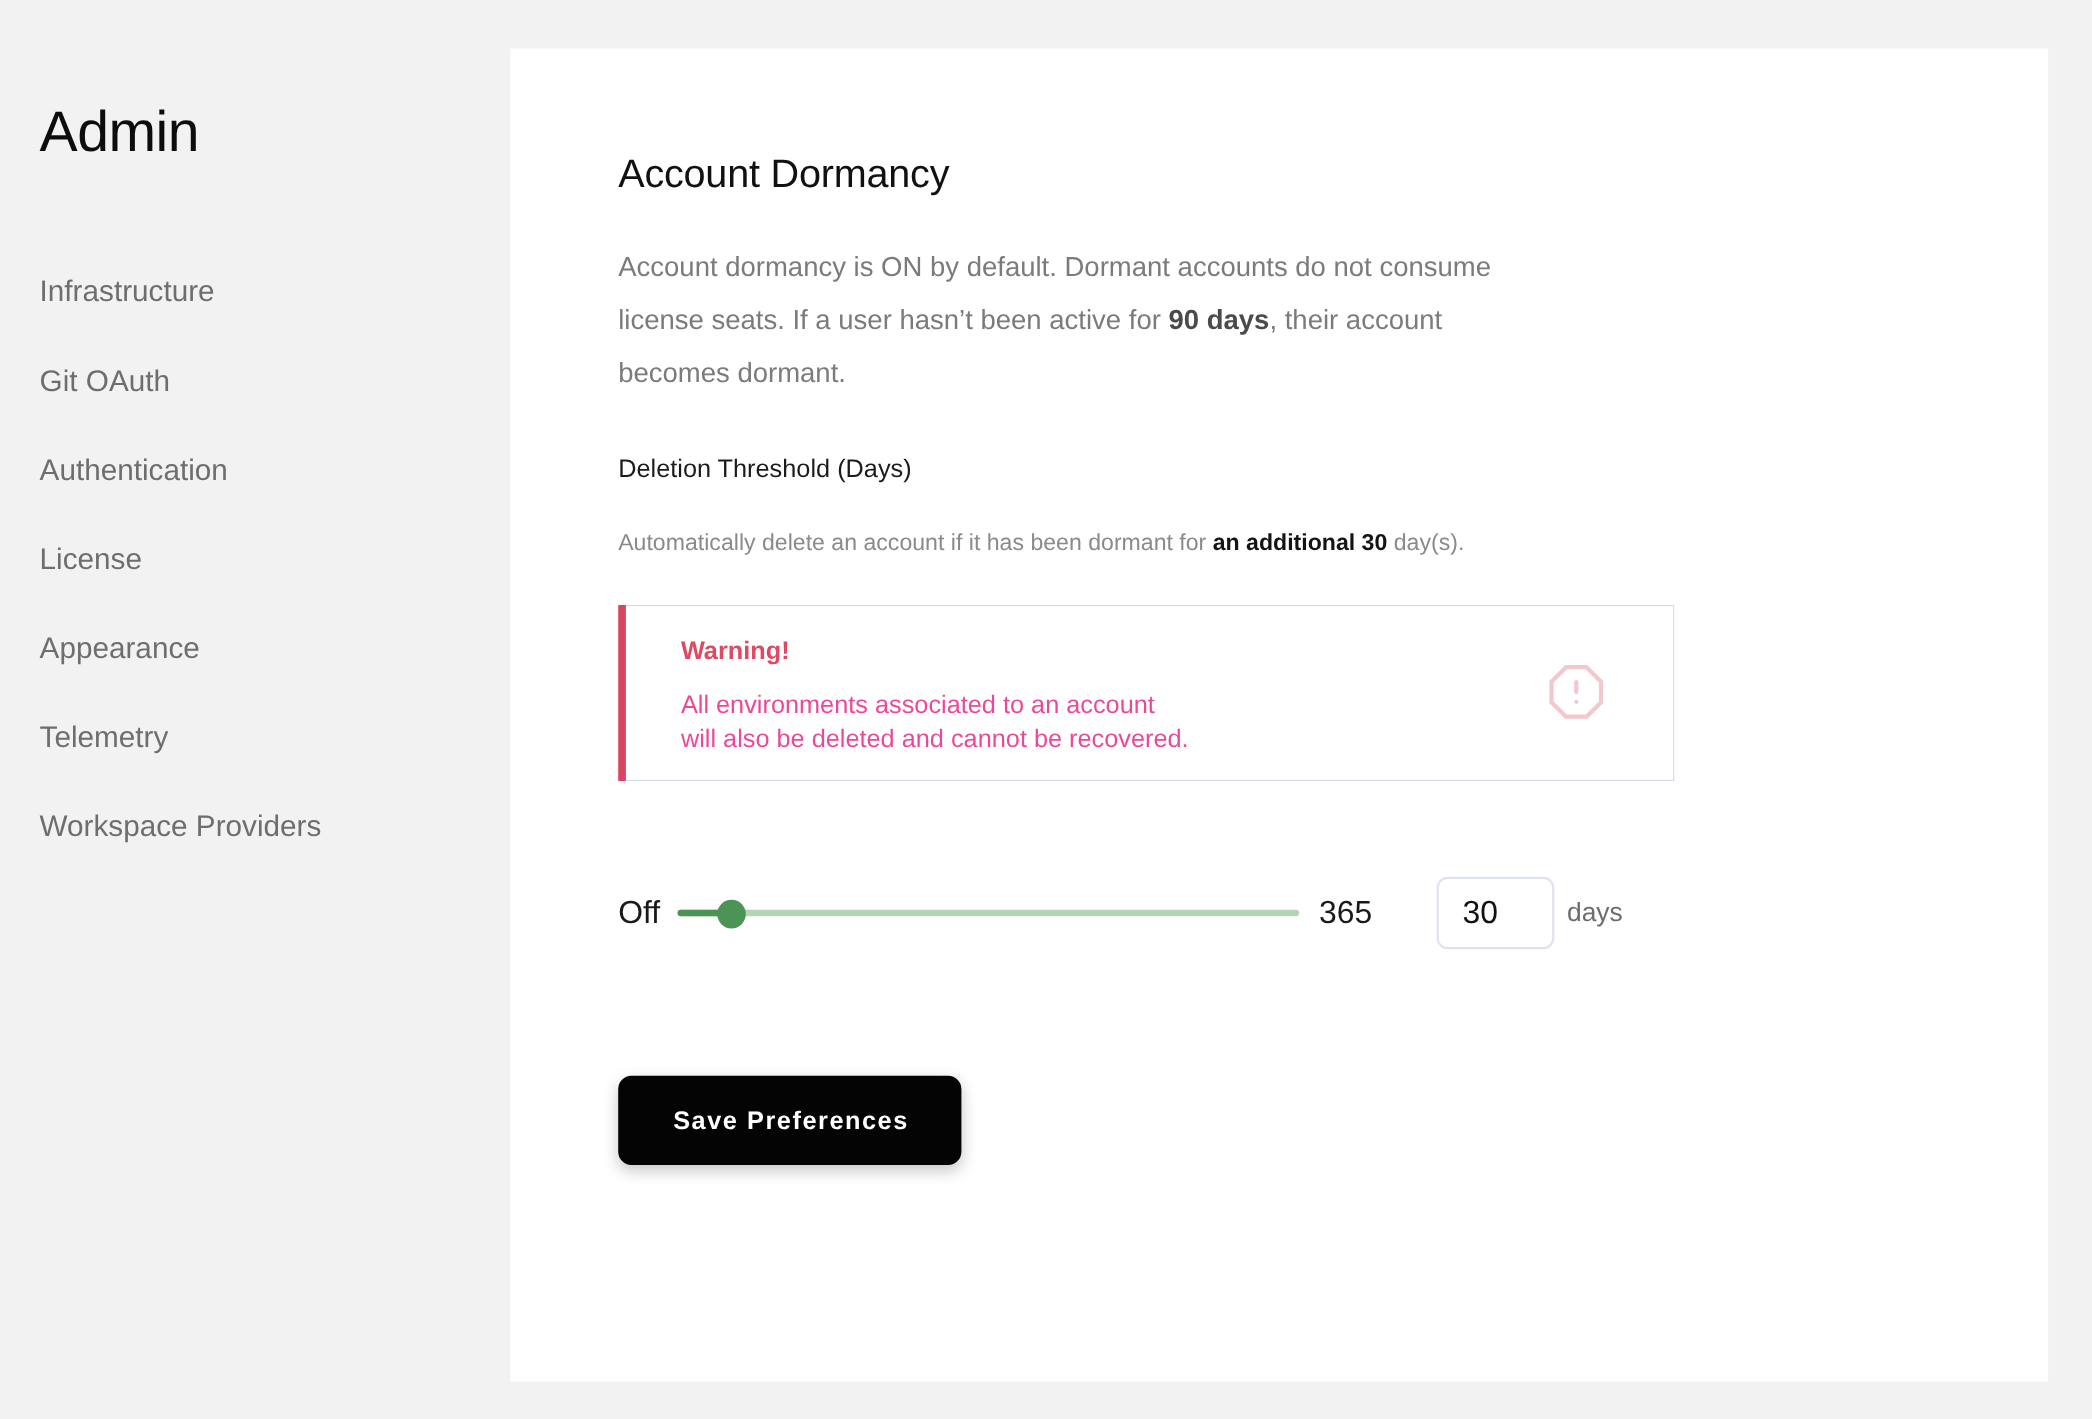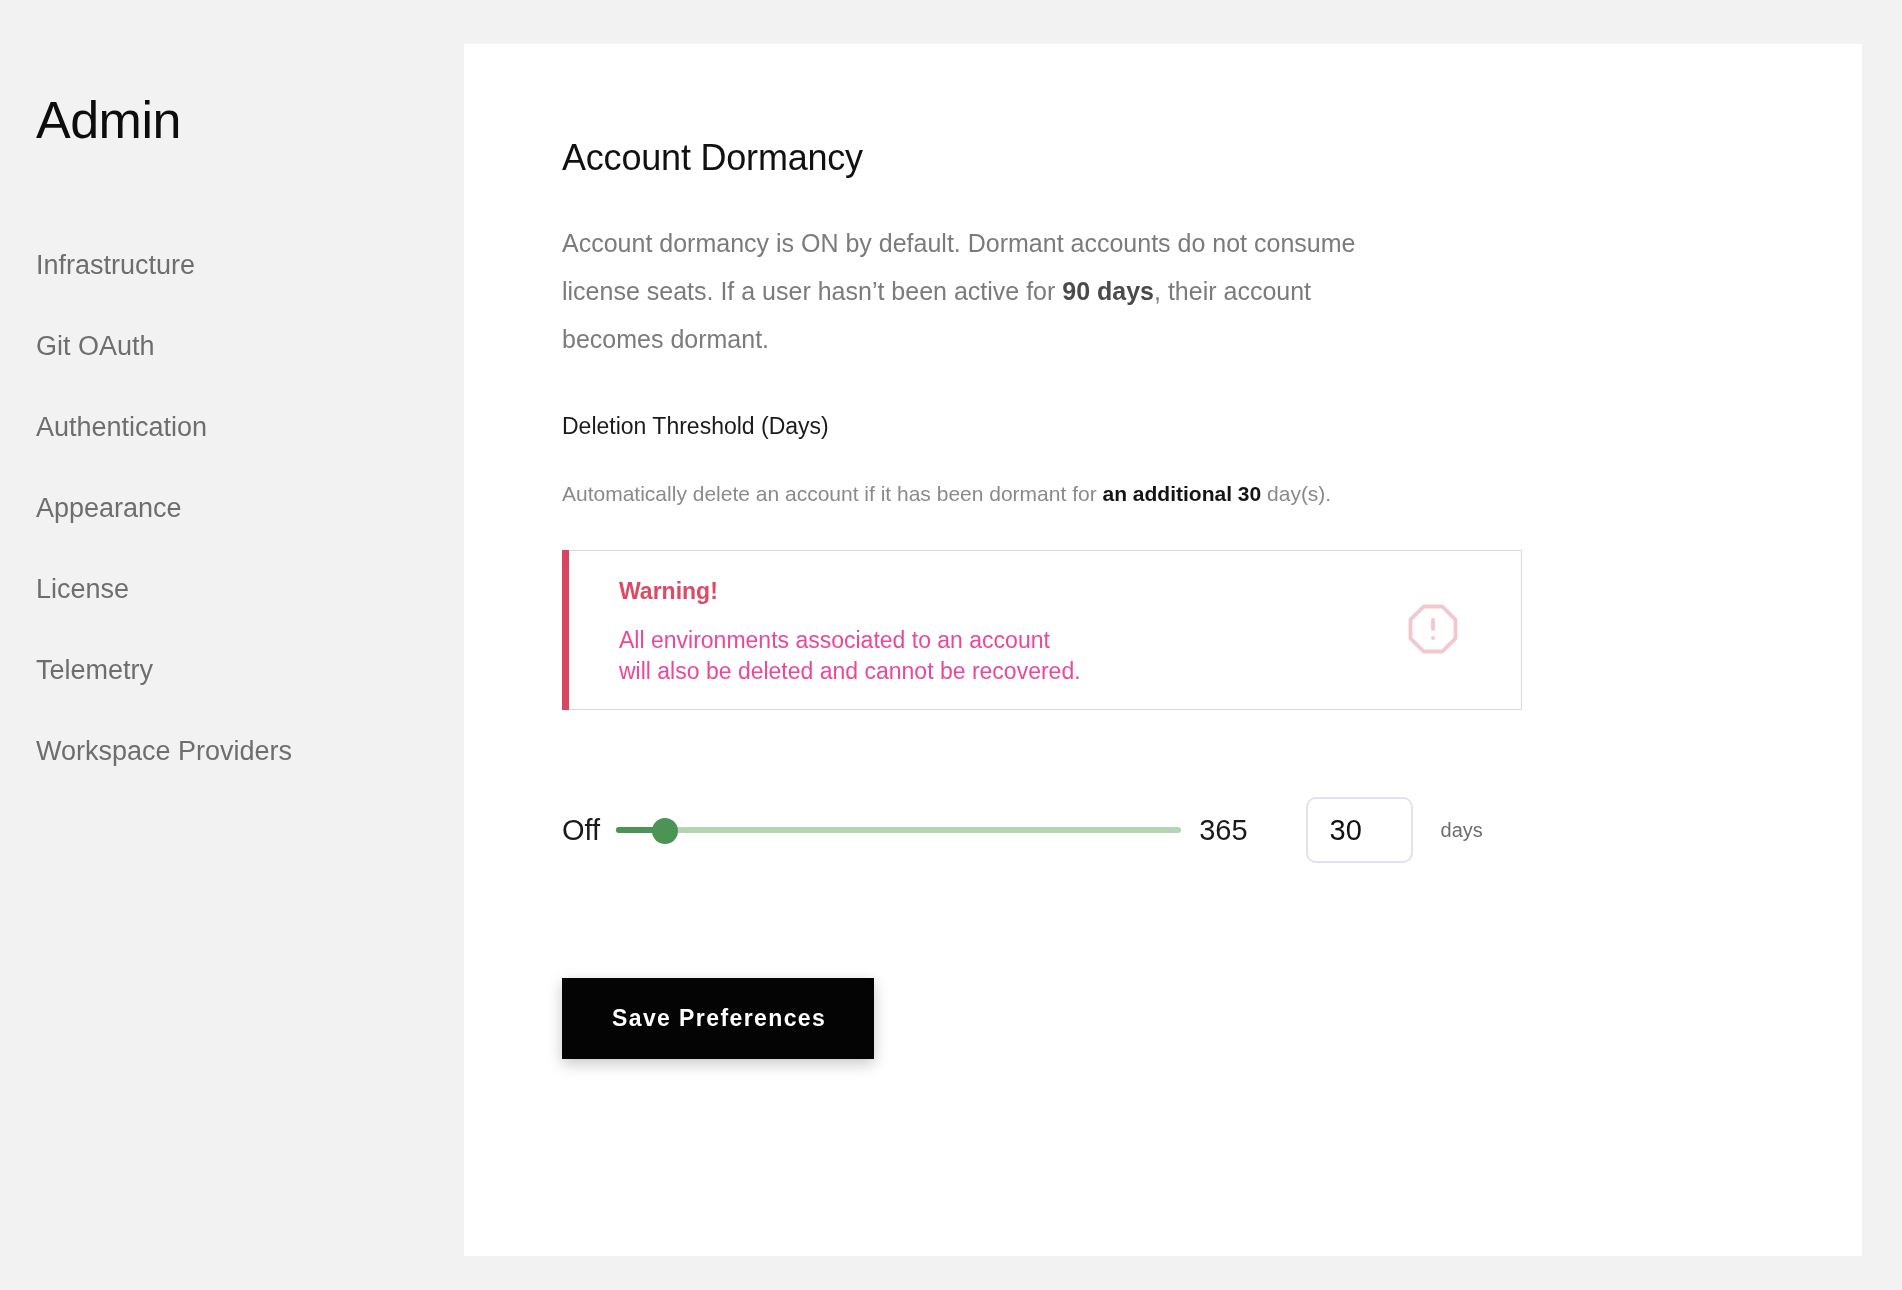--- a/index.html
+++ b/index.html
@@ -226,56 +226,56 @@
     border: 2px solid #dfe3f0;
     border-radius: 10px;
     background: #ffffff;
     font-family: "Liberation Sans", sans-serif;
     font-size: 29px;
     color: #121212;
     padding: 0 0 0 22px;
     outline: none;
   }
   .days-label {
-    margin-left: 28px;
-    font-size: 20px;
+    margin-left: 12px;
+    font-size: 24px;
     color: #6d6d6d;
     line-height: 1;
   }
 
   
   .save-btn {
     margin-top: 112px;
     display: inline-block;
     background: #040404;
     color: #ffffff;
     border: none;
-    border-radius: 0;
+    border-radius: 12px;
     font-family: "Liberation Sans", sans-serif;
     font-size: 23px;
     font-weight: 700;
     letter-spacing: 1.4px;
     padding: 27px 48px 27px 50px;
     cursor: pointer;
     box-shadow: 0 5px 14px rgba(0,0,0,0.22);
   }
 </style>
 </head>
 <body>
 
 <div class="page">
 
   <aside class="sidebar">
     <div class="sidebar-title">Admin</div>
     <nav class="nav">
       <a class="nav-item">Infrastructure</a>
       <a class="nav-item">Git OAuth</a>
       <a class="nav-item">Authentication</a>
+      <a class="nav-item">License</a>
       <a class="nav-item">Appearance</a>
-      <a class="nav-item">License</a>
       <a class="nav-item">Telemetry</a>
       <a class="nav-item">Workspace Providers</a>
     </nav>
   </aside>
 
   <section class="card">
     <div class="content">
 
       <h1 class="page-title">Account Dormancy</h1>
 

